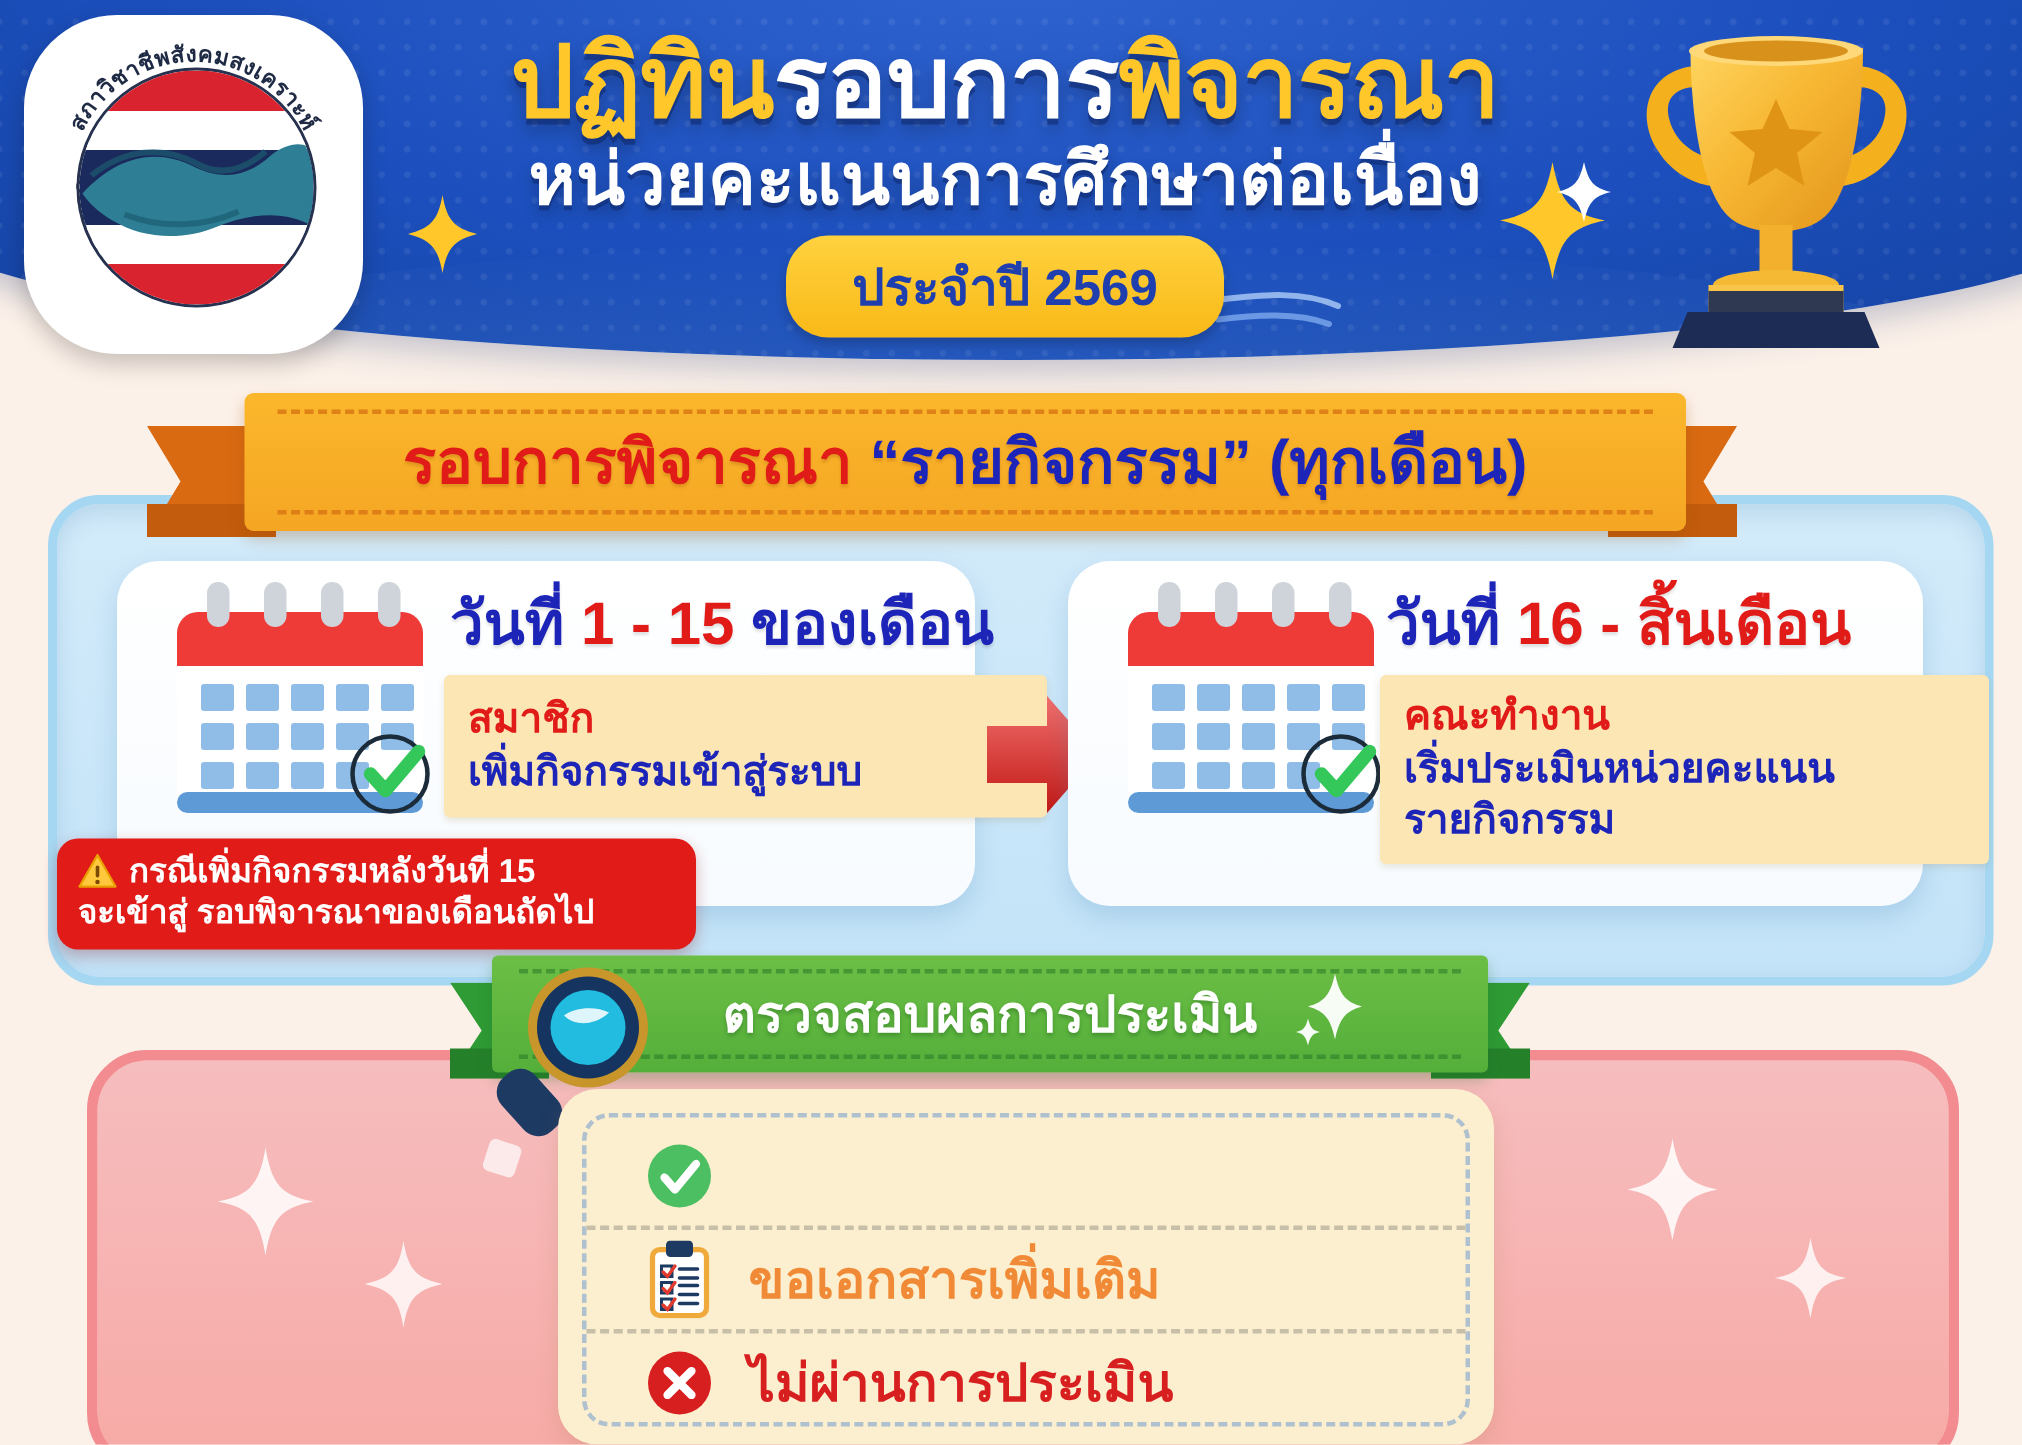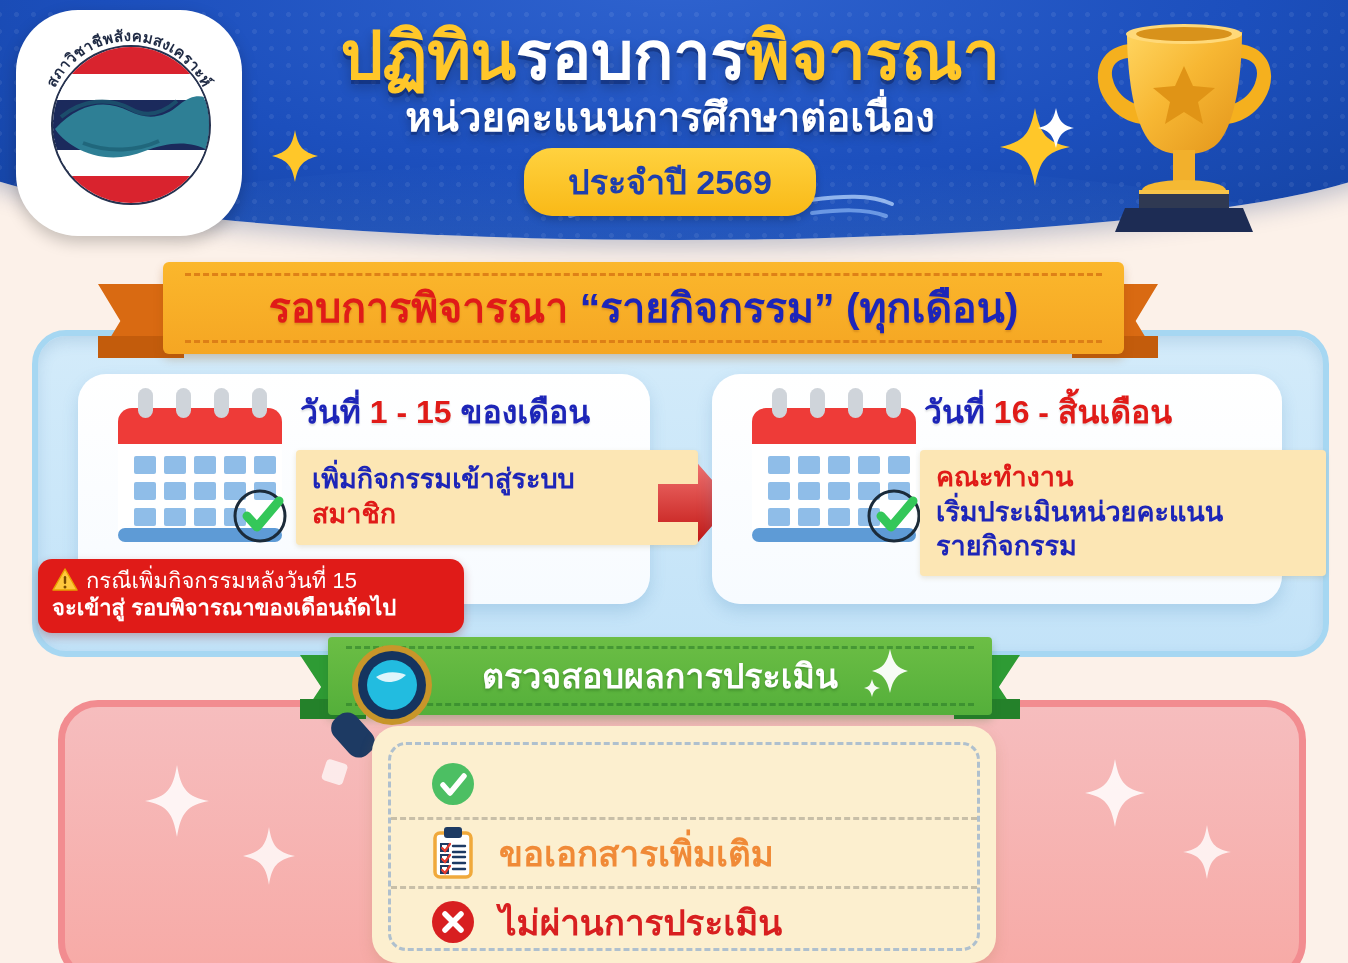--- a/index.html
+++ b/index.html
@@ -58,21 +58,21 @@
 
   
   .title-wrap{position:absolute;left:250px;top:22px;width:840px;text-align:center;}
   .title-main{
     font-size:67px;font-weight:bold;line-height:1.02;letter-spacing:-.5px;
     text-shadow:0 4px 0 rgba(10,30,90,.45), 0 7px 12px rgba(0,0,0,.25);
   }
   .t-yellow{color:#FFC729;}
   .t-white{color:#ffffff;}
   .title-sub{
-    margin-top:6px;font-size:40px;font-weight:bold;color:#fff;line-height:1.05;
+    margin-top:6px;font-size:48px;font-weight:bold;color:#fff;line-height:1.05;
     text-shadow:0 3px 0 rgba(10,30,90,.42), 0 6px 10px rgba(0,0,0,.22);
   }
   .year-badge{
     display:inline-block;margin-top:10px;padding:7px 44px;border-radius:28px;
     background:linear-gradient(#FFD23F,#F9B917);
     color:#1F3FAE;font-size:34px;font-weight:bold;
     box-shadow:0 4px 8px rgba(0,0,0,.2);
   }
   .swoosh{position:absolute;height:34px;width:90px;opacity:.85;}
 
@@ -121,21 +121,21 @@
     position:absolute;top:374px;height:230px;
     background:linear-gradient(#FFFFFF,#F7FBFF);
     border-radius:28px;box-shadow:0 7px 16px rgba(70,130,180,.22);
   }
   .card.left{left:78px;width:572px;}
   .card.right{left:712px;width:570px;}
 
   .cal{position:absolute;left:26px;top:8px;width:196px;height:176px;}
 
   .card-head{
-    position:absolute;top:22px;font-size:32px;font-weight:bold;line-height:1;white-space:nowrap;
+    position:absolute;top:22px;font-size:40px;font-weight:bold;line-height:1;white-space:nowrap;
     text-shadow:0 2px 2px rgba(0,0,0,.12);
   }
   .card.left .card-head{left:222px;}
   .card.right .card-head{left:212px;}
   .ch-blue{color:#1D25B8;}
   .ch-red{color:#E01B18;}
 
   .cream-box{
     position:absolute;border-radius:4px;background:#FCE6B4;
     box-shadow:0 2px 5px rgba(140,110,40,.16);
@@ -144,21 +144,21 @@
   .card.right .cream-box{left:208px;top:76px;width:374px;padding:10px 16px 12px;}
   .cb-line{font-size:27px;font-weight:bold;line-height:1.28;white-space:nowrap;}
   .cb-red{color:#E01B18;}
   .cb-blue{color:#1D25B8;}
 
   .warn{
     position:absolute;left:-40px;top:185px;width:398px;
     background:#E01B18;border-radius:14px;color:#fff;
     padding:9px 14px 11px;box-shadow:0 4px 10px rgba(140,20,20,.3);
   }
-  .warn-l1{font-size:22px;font-weight:normal;display:flex;align-items:flex-start;gap:8px;line-height:1.15;white-space:nowrap;}
+  .warn-l1{font-size:22px;font-weight:bold;display:flex;align-items:flex-end;gap:8px;line-height:1.15;white-space:nowrap;}
   .warn-l2{font-size:22px;font-weight:bold;line-height:1.2;margin-top:2px;white-space:nowrap;}
 
   .arrow{position:absolute;left:658px;top:462px;width:74px;height:82px;}
 
   
   .pink-panel{
     position:absolute;left:58px;top:700px;width:1234px;height:268px;
     background:linear-gradient(#F6BDBE,#F7AAA6);
     border:7px solid #F28C90;border-radius:40px;overflow:hidden;
   }
@@ -335,22 +335,22 @@
         <rect x="90" y="126" width="22" height="18" rx="2"></rect>
           <rect x="120" y="126" width="22" height="18" rx="2"></rect>
       </g>
       <circle cx="156" cy="134" r="25" fill="none" stroke="#1b2b3a" stroke-width="3"></circle>
       <path d="M143 134 l10 11 l22 -26" stroke="#34C759" stroke-width="9" fill="none" stroke-linecap="round" stroke-linejoin="round"></path>
     </svg>
 
     <div class="card-head"><span class="ch-blue">วันที่ </span><span class="ch-red">1 - 15</span><span class="ch-blue"> ของเดือน</span></div>
 
     <div class="cream-box">
+      <div class="cb-line cb-red">สมาชิก</div>
       <div class="cb-line cb-blue">เพิ่มกิจกรรมเข้าสู่ระบบ</div>
-      <div class="cb-line cb-red">สมาชิก</div>
     </div>
 
     <div class="warn">
       <div class="warn-l1">
         <svg width="26" height="24" viewBox="0 0 26 24">
           <path d="M13 1 L25 22 L1 22 Z" fill="#FFC83D" stroke="#E8A100" stroke-width="1.5" stroke-linejoin="round"></path>
           <rect x="11.8" y="8" width="2.4" height="8" rx="1.2" fill="#7a4b00"></rect>
           <circle cx="13" cy="19" r="1.5" fill="#7a4b00"></circle>
         </svg>
         <span>กรณีเพิ่มกิจกรรมหลังวันที่ 15</span>

